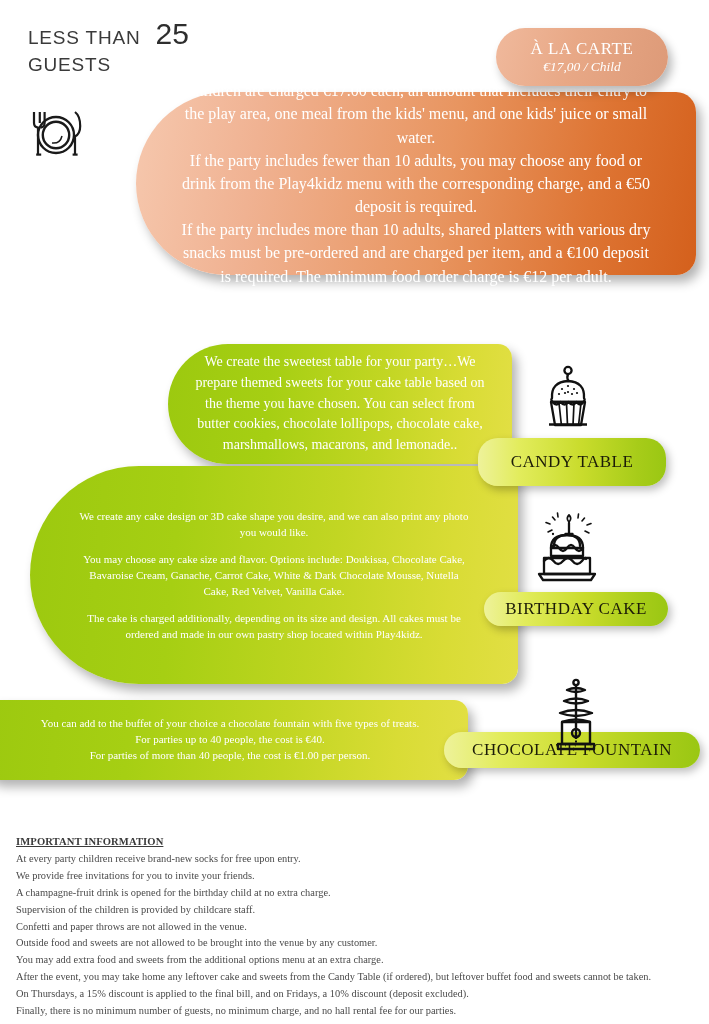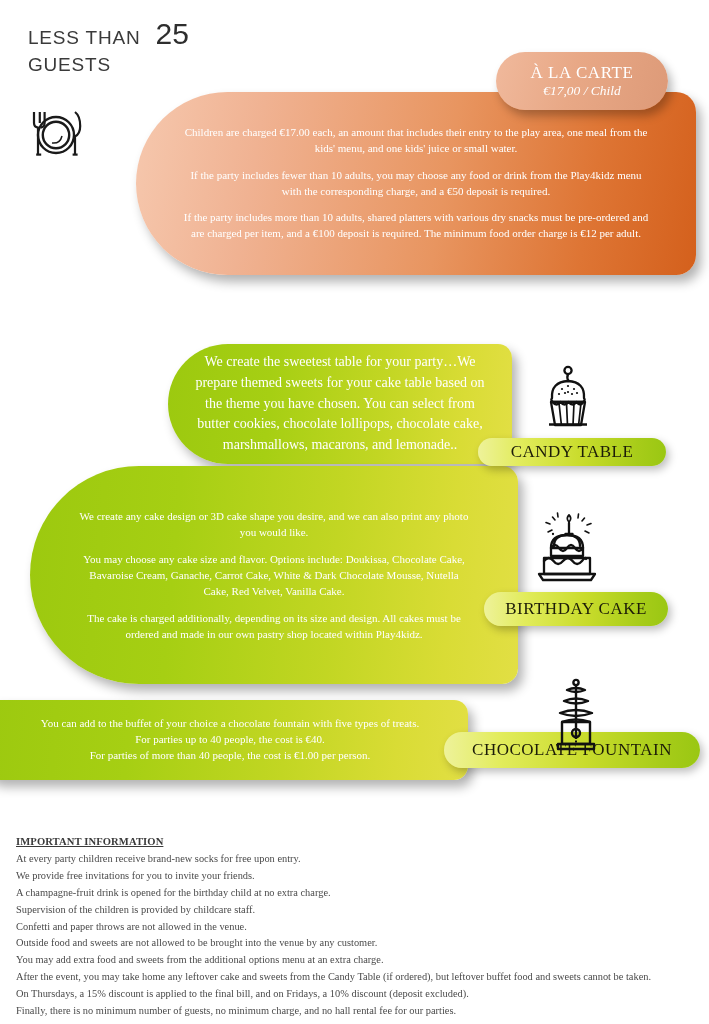--- a/index.html
+++ b/index.html
@@ -35,36 +35,36 @@
     color:#ffffff;
     font-family:"Liberation Serif", serif;
     text-align:center;
     box-shadow:5px 7px 11px rgba(0,0,0,.30);
   }
   .pill p{margin:0;}
   .pill .gap{display:block;height:1em;}
 
   
   .carte-badge{
-    left:496px;top:52px;width:172px;height:58px;border-radius:29px;
+    left:496px;top:28px;width:172px;height:58px;border-radius:29px;
     background:linear-gradient(105deg,#f0b99c 0%,#e8a886 45%,#dd9a78 100%);
     flex-direction:column;line-height:1.12;z-index:3;
     box-shadow:4px 6px 10px rgba(0,0,0,.28);
   }
   .carte-title{font-size:17px;letter-spacing:.6px;}
   .carte-price{font-size:13.5px;font-style:italic;margin-top:1px;}
 
   .carte-body{
     left:136px;top:92px;width:560px;height:183px;
     border-radius:92px 20px 20px 92px;
     background:linear-gradient(100deg,#f6c8ae 0%,#f0b292 22%,#e89560 55%,#de7534 80%,#d4601c 100%);
     z-index:2;
     flex-direction:column;
     padding:14px 44px;
-    font-size:11px;line-height:1.45;
+    font-size:16px;line-height:1.45;
   }
 
   
   .green-a{
     background:linear-gradient(95deg,#9cc90f 0%,#a6cf13 30%,#c2d623 62%,#d9dc35 85%,#e2df44 100%);
   }
   .candy-body{
     left:168px;top:344px;width:344px;height:120px;
     border-radius:60px 14px 14px 60px;
     flex-direction:column;padding:10px 24px;
@@ -89,21 +89,21 @@
   
   .label-pill{
     border-radius:20px;
     background:linear-gradient(90deg,#eef29a 0%,#e2ec5c 22%,#c9dc2c 55%,#a7cc19 85%,#9ac713 100%);
     color:#1c1c08;
     font-family:"Liberation Serif", serif;
     letter-spacing:.5px;
     z-index:4;
     box-shadow:3px 4px 8px rgba(0,0,0,.26);
   }
-  .candy-label{left:478px;top:438px;width:188px;height:28px;font-size:17px;}
+  .candy-label{left:478px;top:438px;width:188px;height:48px;font-size:17px;}
   .cake-label{left:484px;top:592px;width:184px;height:34px;font-size:17px;}
   .fountain-label{left:444px;top:732px;width:256px;height:36px;font-size:17px;}
 
   
   .sec-icon{position:absolute;z-index:5;}
   .candy-icon{left:532px;top:362px;width:72px;height:72px;}
   .cake-icon{left:528px;top:508px;width:78px;height:82px;}
   .fountain-icon{left:544px;top:678px;width:64px;height:76px;}
 
   

